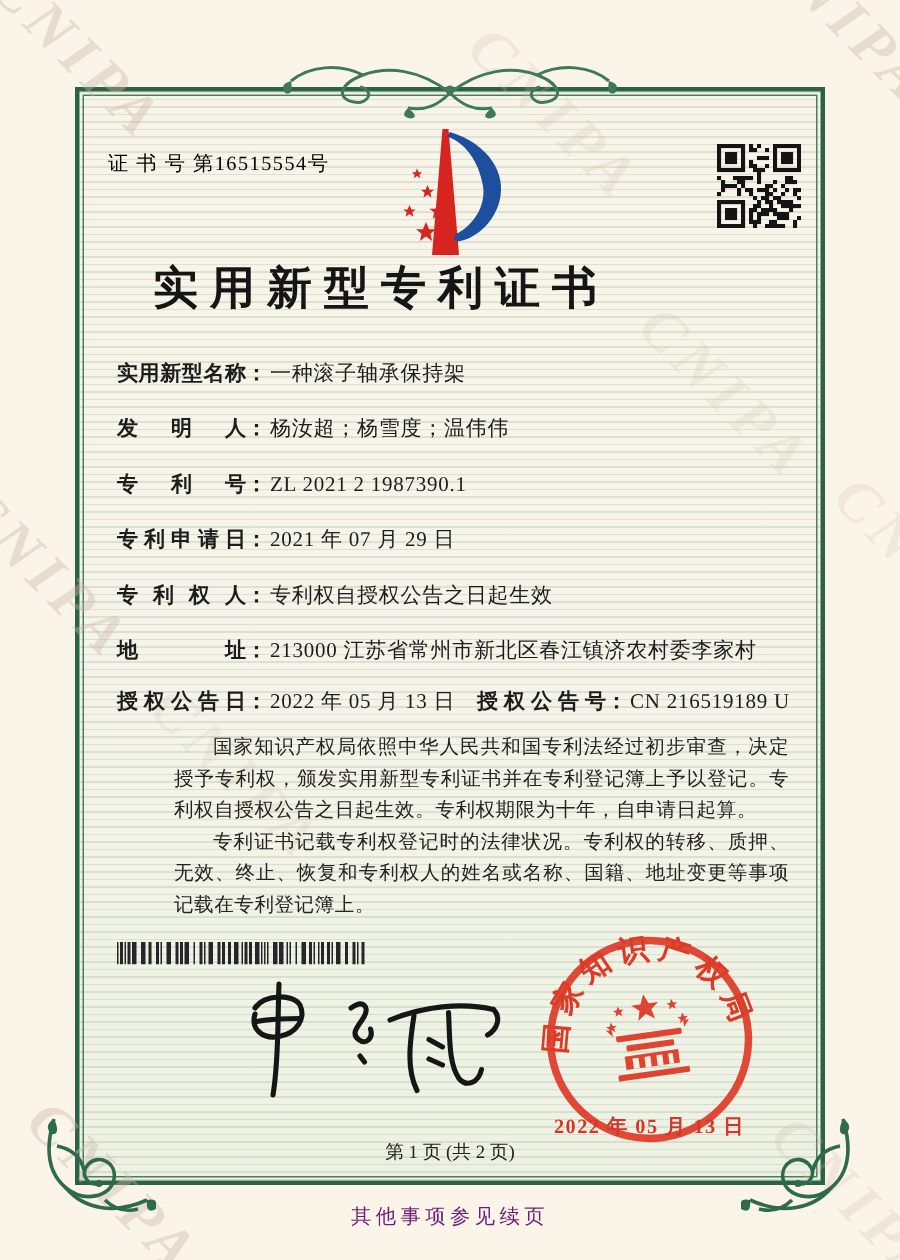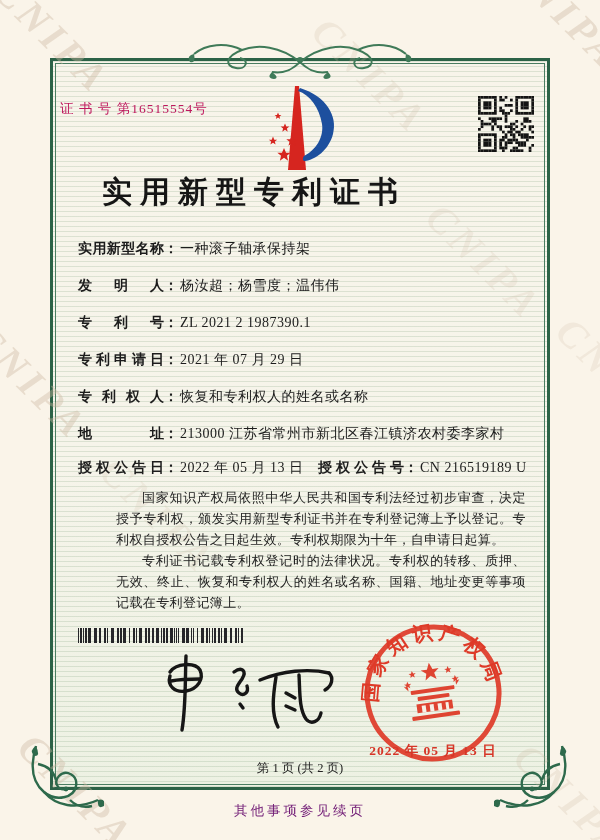--- a/index.html
+++ b/index.html
@@ -17,21 +17,21 @@
 
   
   .wm { position:absolute; z-index:1; font-style:italic; font-weight:700;
     font-size:40px; letter-spacing:5px; color:rgba(206,186,162,.40);
     transform:rotate(45deg); pointer-events:none; white-space:nowrap; }
 
   .content { position:absolute; inset:0; z-index:2; }
   .abs { position:absolute; }
 
   
-  .cert-no { left:60px; top:100px; font-size:13.5px; color:#be185d; letter-spacing:1px; }
+  .cert-no { left:72px; top:100px; font-size:13.5px; color:#000000; letter-spacing:1px; }
   .qr { left:478px; top:96px; }
   .logo { left:258px; top:84px; }
   .title { left:0; top:172px; width:508px; text-align:center; font-size:30px;
     font-weight:700; letter-spacing:8px; color:#151515; }
 
   
   .rows { left:78px; top:240px; width:452px; }
   .row { height:37px; font-size:14px; color:#1c1c1c; white-space:nowrap; }
   .flabel { display:inline-block; width:86px; text-align:justify; text-align-last:justify; font-weight:600; }
   .colon { font-weight:600; margin-right:2px; }
@@ -362,21 +362,21 @@
       <div class="row">
         <span class="flabel">发明人</span><span class="colon">：</span><span class="fvalue">杨汝超；杨雪度；温伟伟</span>
       </div>
       <div class="row">
         <span class="flabel">专利号</span><span class="colon">：</span><span class="fvalue">ZL 2021 2 1987390.1</span>
       </div>
       <div class="row">
         <span class="flabel">专利申请日</span><span class="colon">：</span><span class="fvalue">2021 年 07 月 29 日</span>
       </div>
       <div class="row">
-        <span class="flabel">专利权人</span><span class="colon">：</span><span class="fvalue">恢复和专利权人的姓名或名称</span>
+        <span class="flabel">专利权人</span><span class="colon">：</span><span class="fvalue">专利权自授权公告之日起生效</span>
       </div>
       <div class="row">
         <span class="flabel">地址</span><span class="colon">：</span><span class="fvalue">213000 江苏省常州市新北区春江镇济农村委李家村</span>
       </div>
     </div>
 
     <div class="abs grant-row">
       <span>
         <span class="flabel">授权公告日</span><span class="colon">：</span><span class="fvalue">2022 年 05 月 13 日</span>
       </span>

